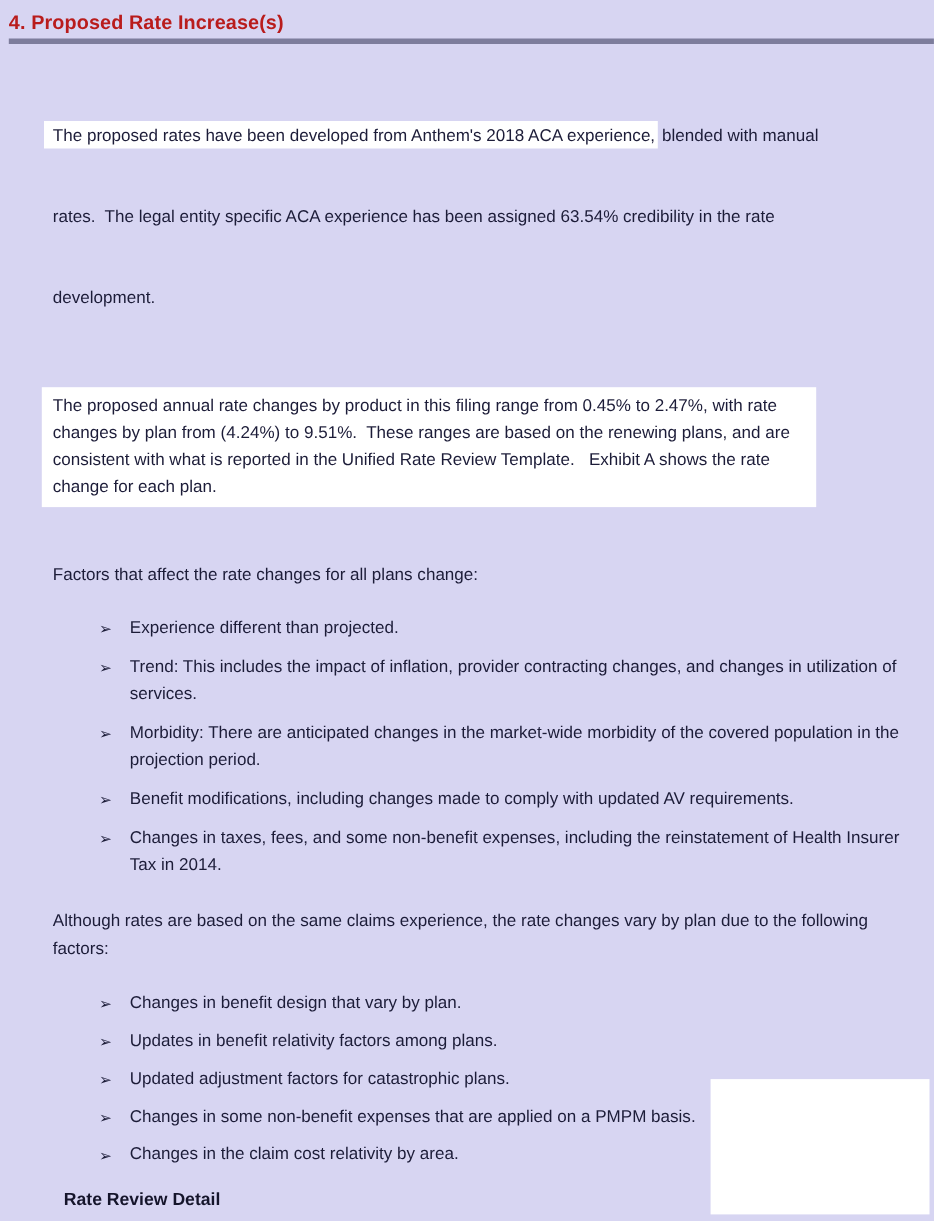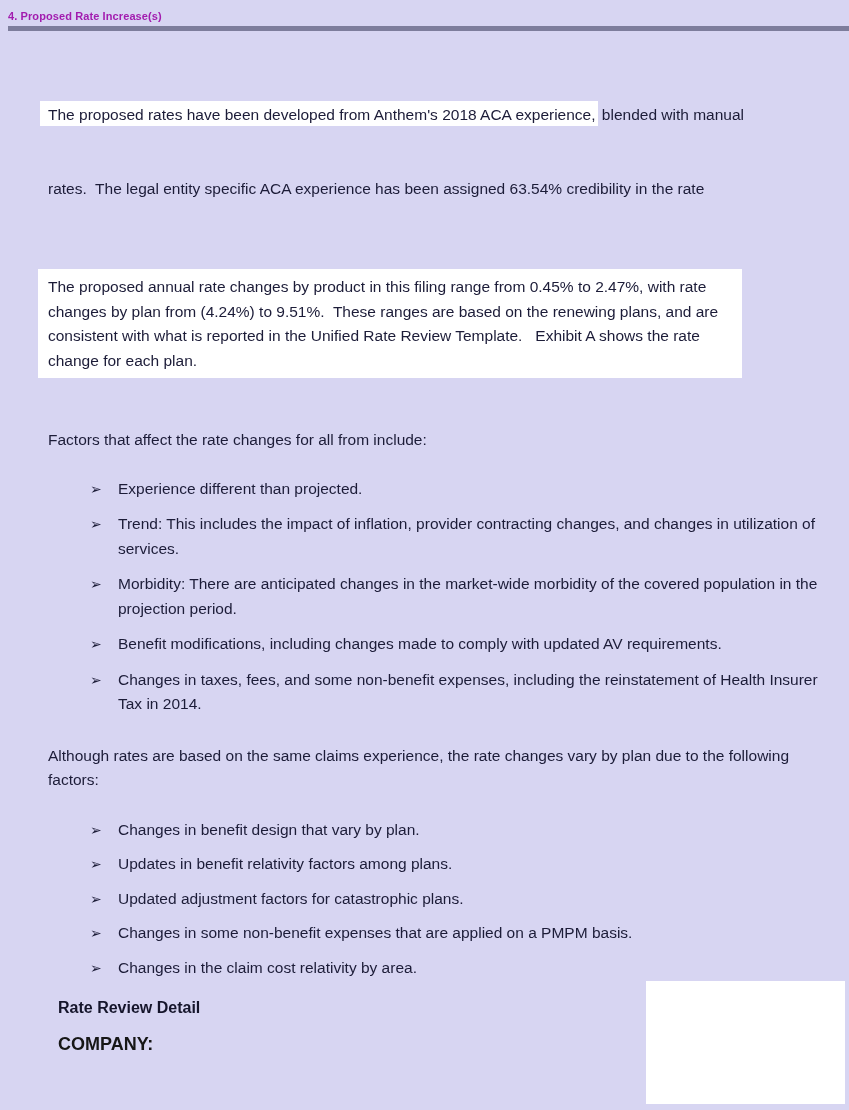--- a/index.html
+++ b/index.html
@@ -18,23 +18,23 @@
     position: absolute;
     left: 646px; top: 981px;
     width: 199px; height: 123px;
     background: #ffffff;
     z-index: 0;
   }
 
   
   .doc-heading {
     padding: 10px 8px 0 8px;
-    font-size: 11px;
+    font-size: 18px;
     font-weight: bold;
-    color: #a21caf;
+    color: #b91c1c;
     letter-spacing: 0.1px;
   }
   .heading-rule {
     margin: 4px 0 0 8px;
     height: 5px;
     background: #7d7d9c;
   }
 
   .content { padding-left: 48px; padding-right: 8px; font-size: 15.5px; }
 
@@ -94,25 +94,26 @@
 <div class="page">
 
   <div class="doc-heading">4. Proposed Rate Increase(s)</div>
   <div class="heading-rule"></div>
 
   <div class="content">
 
     <div class="para1">
       <div><span class="hl-partial">The proposed rates have been developed from Anthem's 2018 ACA experience,</span><span> blended with manual</span></div>
       <div>rates.  The legal entity specific ACA experience has been assigned 63.54% credibility in the rate</div>
+      <div>development.</div>
     </div>
 
     <div class="para2-box">The proposed annual rate changes by product in this filing range from 0.45% to 2.47%, with rate changes by plan from (4.24%) to 9.51%.  These ranges are based on the renewing plans, and are consistent with what is reported in the Unified Rate Review Template.   Exhibit A shows the rate change for each plan.</div>
 
-    <div class="factors-intro">Factors that affect the rate changes for all from include:</div>
+    <div class="factors-intro">Factors that affect the rate changes for all plans change:</div>
 
     <div class="bullet-list">
       <div class="bullet">
         <span class="glyph">➢</span>
         <span class="btext">Experience different than projected.</span>
       </div>
       <div class="bullet">
         <span class="glyph">➢</span>
         <span class="btext">Trend: This includes the impact of inflation, provider contracting changes, and changes in utilization of services.</span>
       </div>

